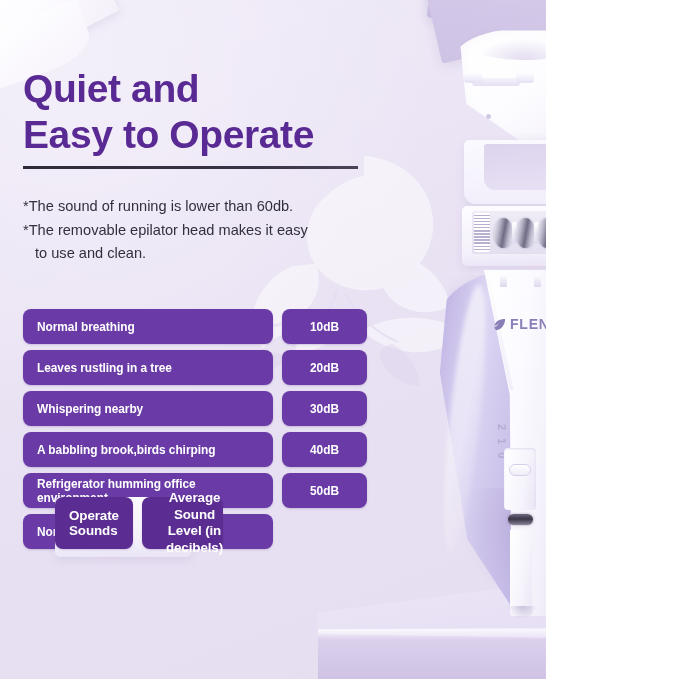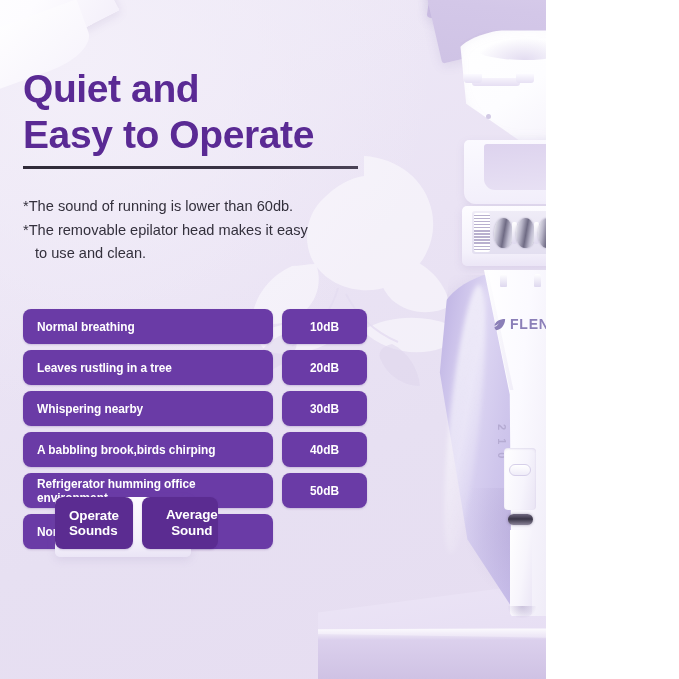--- a/index.html
+++ b/index.html
@@ -340,20 +340,21 @@
     <div>*The removable epilator head makes it easy</div>
     <span class="indent">to use and clean.</span>
   </div>
 
   <div class="table">
     <div class="trow head">
       <div class="cell label">Operate Sounds</div>
       <div class="cell value">
         <div>
           <div>Average Sound</div>
+          <div>Level (in decibels)</div>
         </div>
       </div>
     </div>
 
     <div class="trow body">
       <div class="cell label">Normal breathing</div>
       <div class="cell value">10dB</div>
     </div>
     <div class="trow body">
       <div class="cell label">Leaves rustling in a tree</div>

